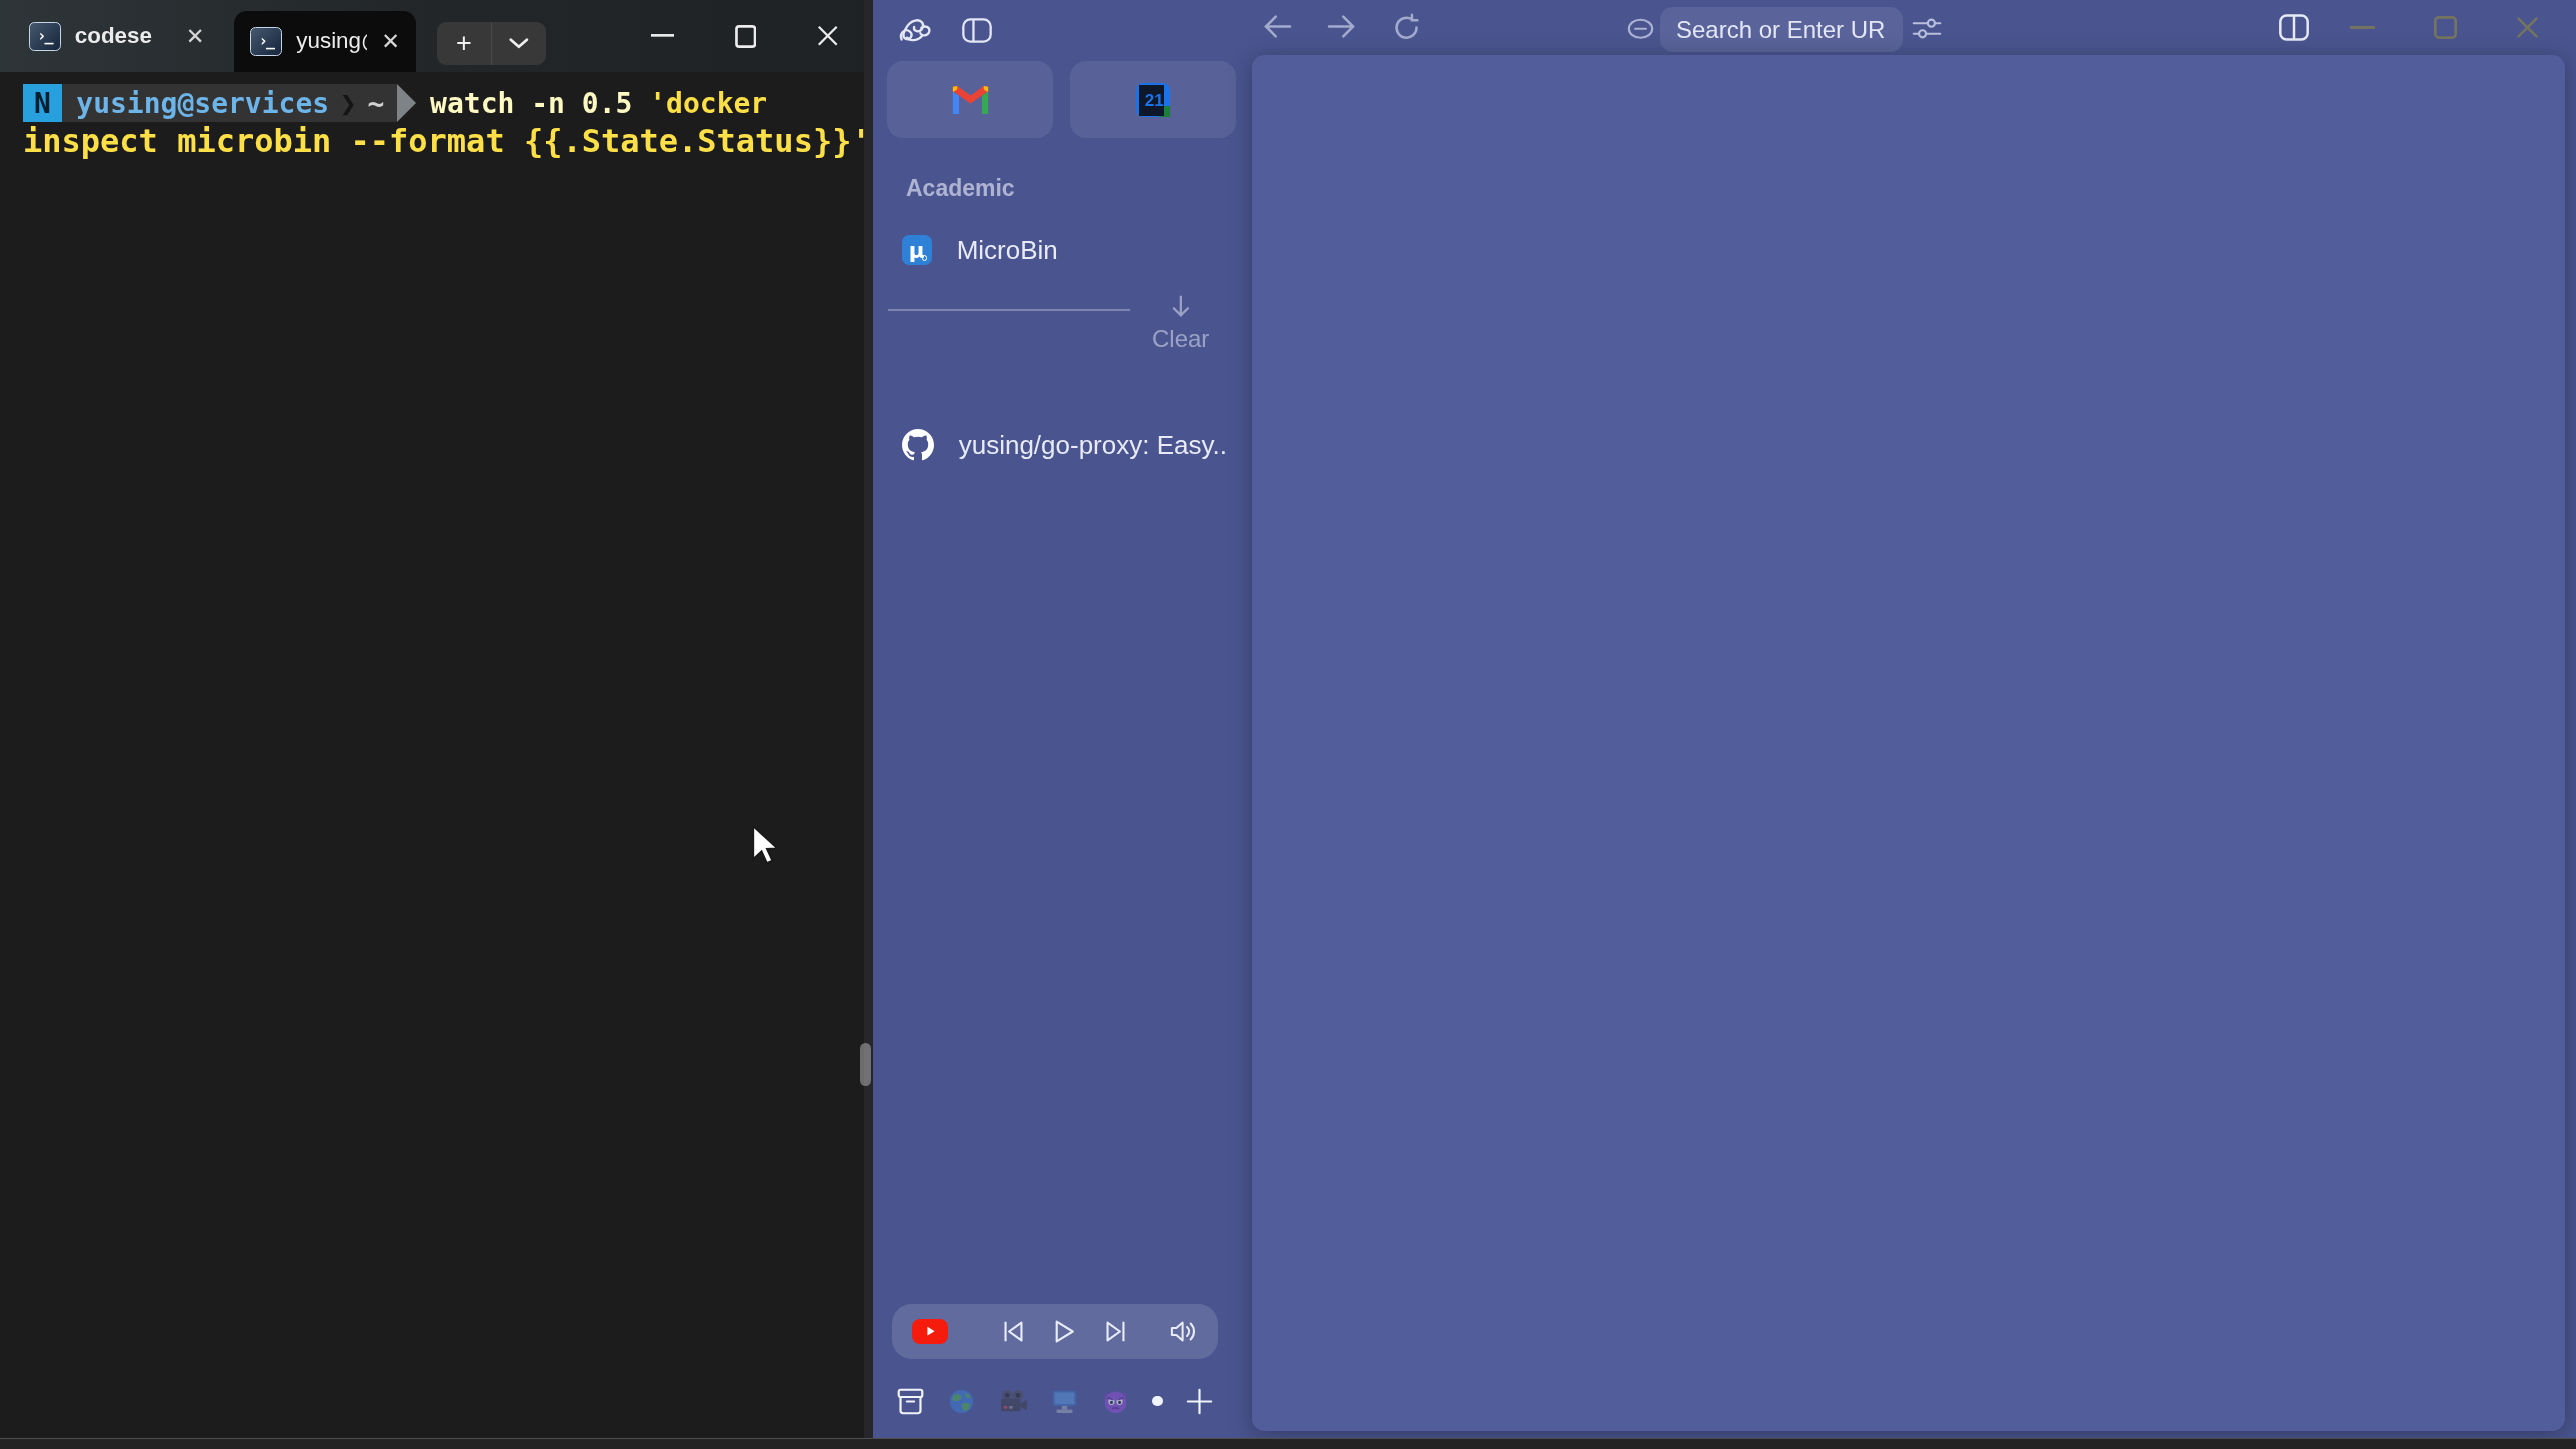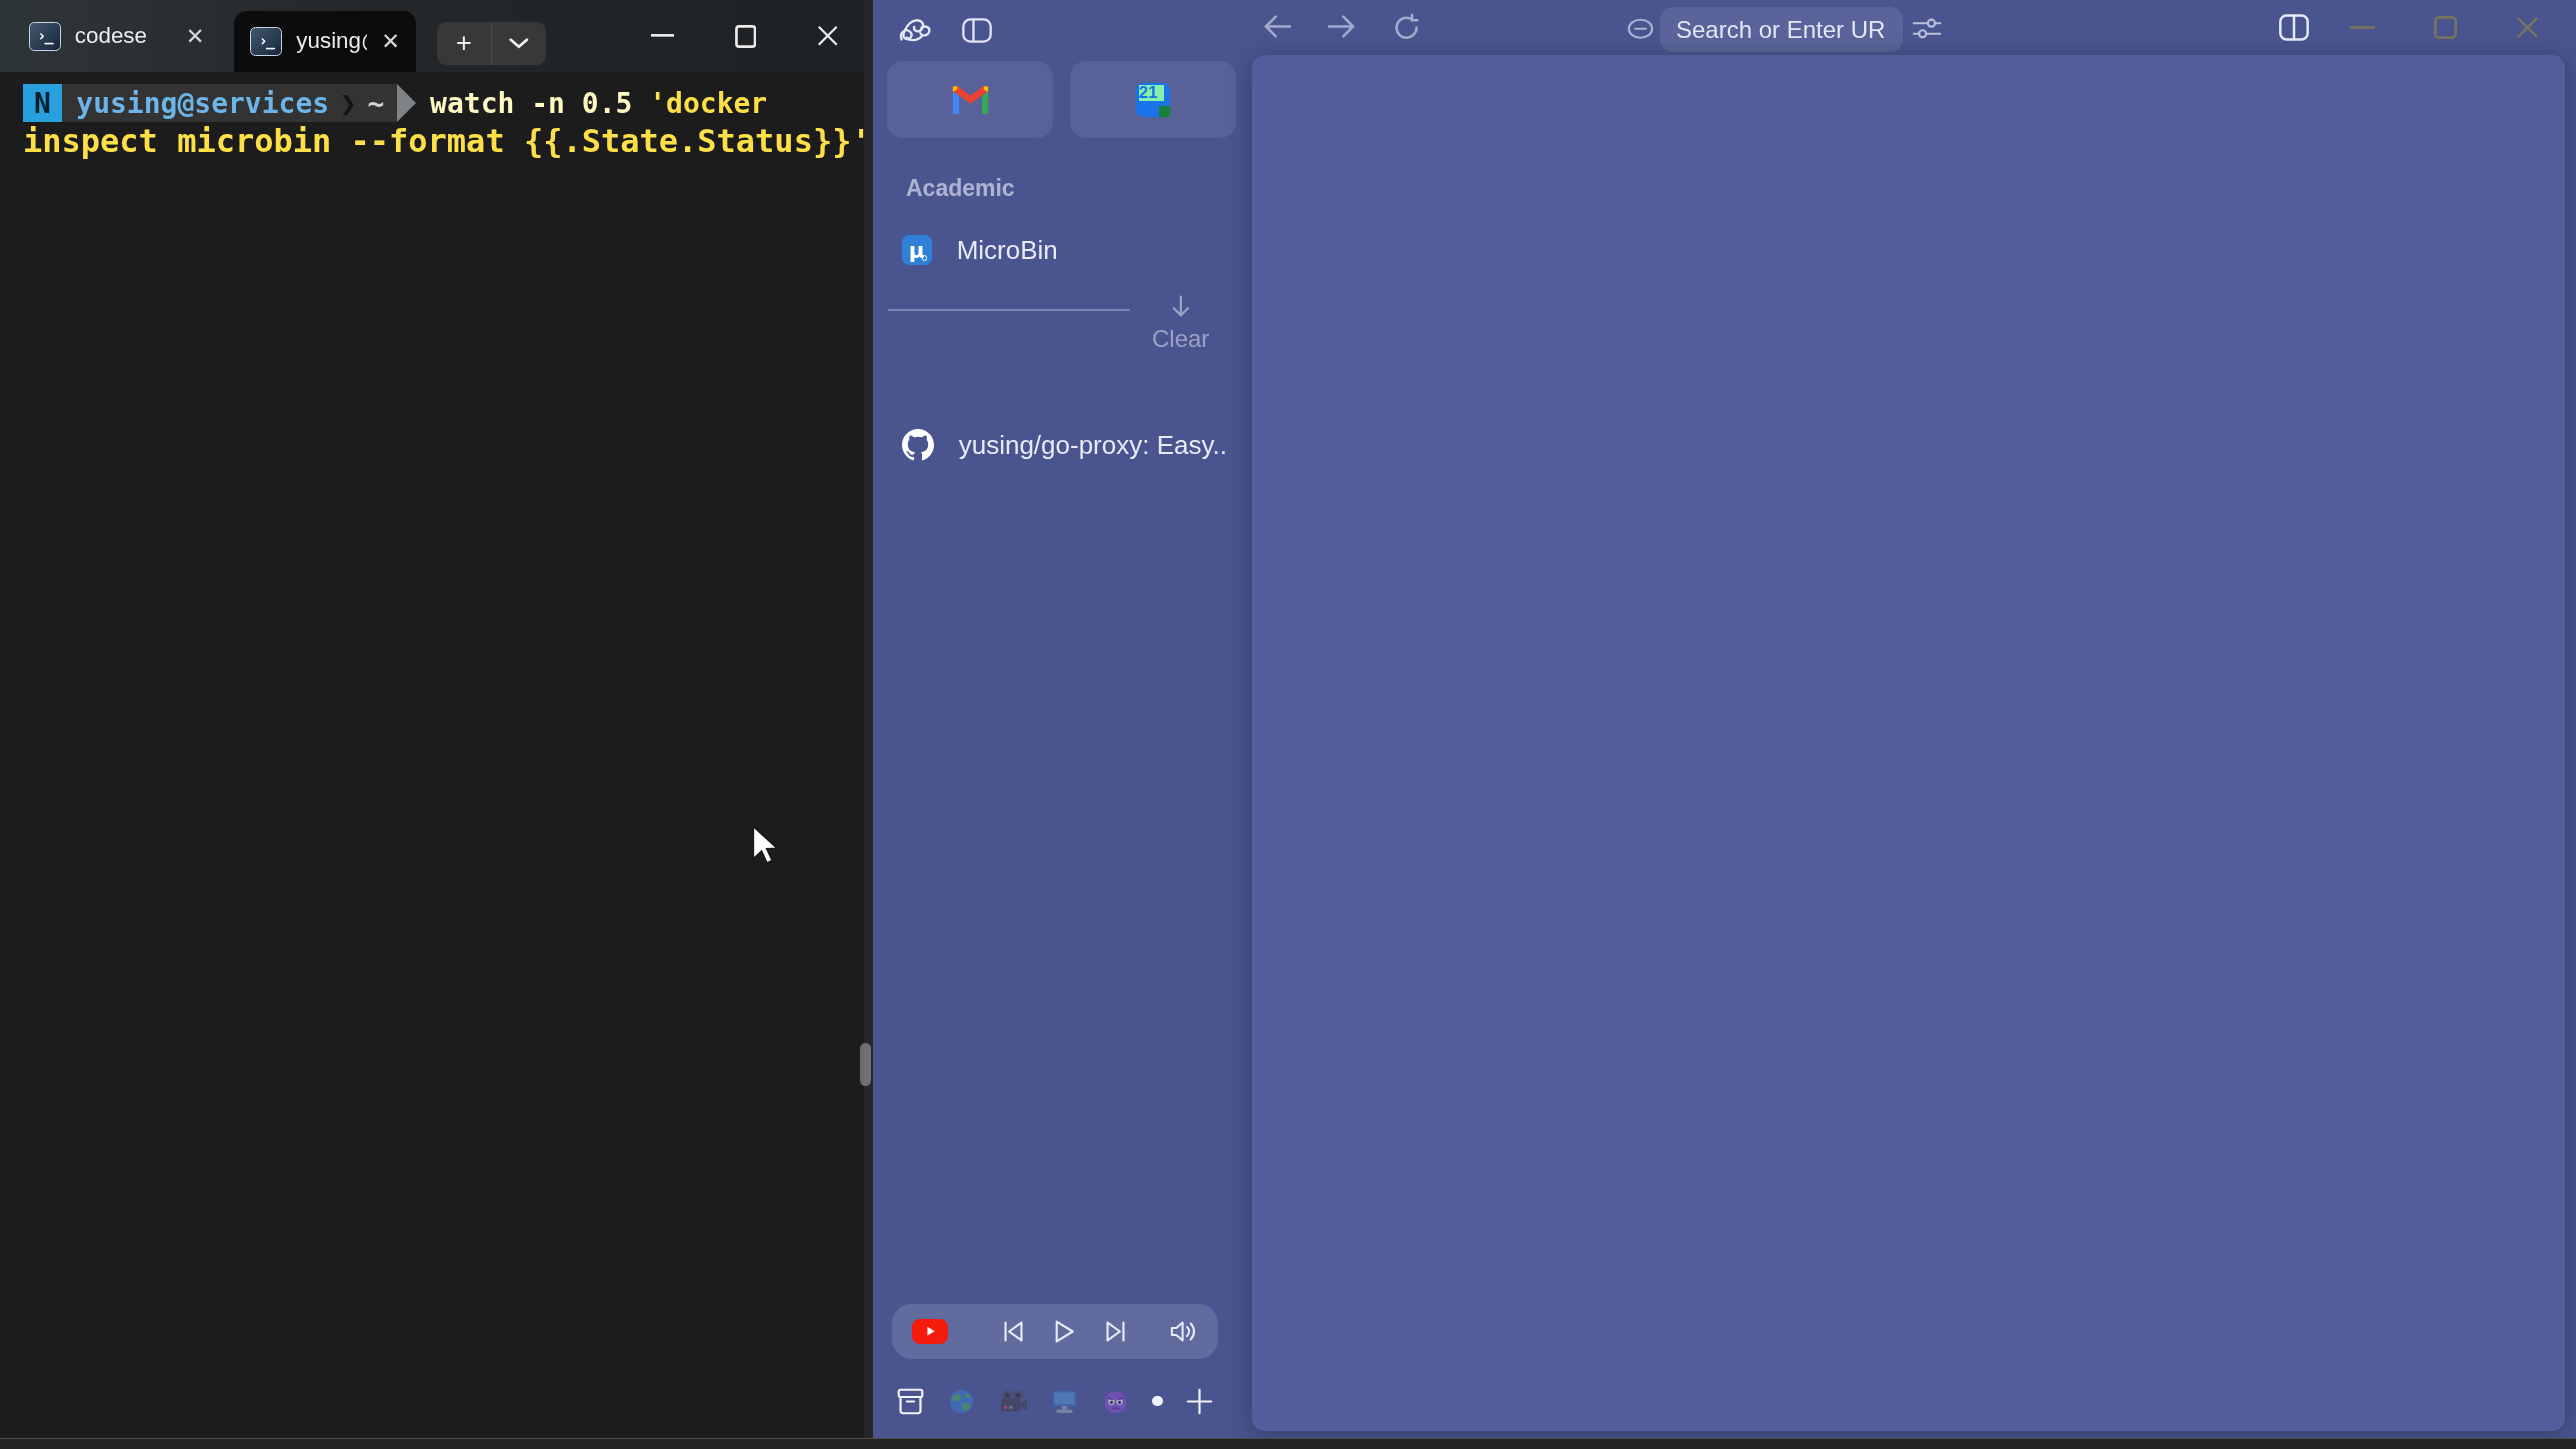--- a/index.html
+++ b/index.html
@@ -12,21 +12,21 @@
   #term-tabbar { left:0; top:0; width:869px; height:72px;
     background:linear-gradient(90deg,#2e3538 0%, #232729 45%, #1f2224 100%); }
   .term-tab { position:absolute; top:0; height:72px; display:flex; align-items:center; gap:14.3px; padding:0 16px; }
   .term-tab.inactive { left:12.5px; width:208px; }
   .term-tab.active { left:234px; width:182px; top:10.7px; height:61px; background:#0c0c0c; border-radius:12.5px 12.5px 0 0; }
   .ps-icon { width:32px; height:29px; border-radius:5.4px; flex:0 0 auto;
     background:linear-gradient(135deg,#44586e,#16263c); border:1.8px solid #c6d6e8;
     color:#fff; font-family:"DejaVu Sans Mono",monospace; font-size:15px; font-weight:bold;
     display:flex; align-items:center; justify-content:center; letter-spacing:-1.8px; }
   .term-tab-title { color:#ececec; font-size:22.4px; white-space:nowrap; overflow:hidden; max-width:86px; }
-  .term-tab.inactive .term-tab-title { max-width:98px; }
+  .term-tab.inactive .term-tab-title { max-width:98px;font-weight:bold; }
   .tab-close { color:#d6d6d6; font-size:22.4px; font-weight:300; margin-left:auto; cursor:default; }
   #newtab-group { left:437px; top:21.5px; width:109px; height:43px; background:#383838; border-radius:9px;
     display:flex; align-items:center; }
   #newtab-group .seg { flex:1; display:flex; align-items:center; justify-content:center; height:100%; color:#f0f0f0; }
   #newtab-plus { font-size:27px; font-weight:300; border-right:1.8px solid #4a4a4a; }
   .win-btn { position:absolute; top:0; height:72px; width:63px; display:flex; align-items:center; justify-content:center; color:#ececec; }
 
   
   #prompt-row1 { left:23px; top:84px; display:flex; align-items:center; height:38px;
     font-family:"DejaVu Sans Mono",monospace; font-size:28px; }
@@ -233,21 +233,21 @@
       <path d="M3 33 L10 33 L10 12 L3 7 Z" fill="#4285f4"></path>
       <path d="M36 33 L43 33 L43 7 L36 12 Z" fill="#34a853"></path>
       <path d="M3 7 L23 21 L43 7 L43 2 L38 1 L23 12 L8 1 L3 2 Z" fill="#ea4335"></path>
       <path d="M3 2 L8 1 L8 5 L3 8 Z" fill="#fbbc04"></path>
       <path d="M43 2 L38 1 L38 5 L43 8 Z" fill="#fbbc04"></path>
     </svg>
   </div>
   <div class="tile" style="left:197px;">
     <div style="width:34px;height:34px;border-radius:7.2px;background:#1a73e8;position:relative;display:flex;align-items:center;justify-content:center;">
       <div style="position:absolute;right:0;bottom:0;width:10.7px;height:10.7px;background:#188038;"></div>
-      <div style="position:absolute;left:2.7px;top:2.7px;width:25px;height:16px;background:#86efac;display:flex;align-items:center;justify-content:flex-start;">
+      <div style="position:absolute;left:2.7px;top:2.7px;width:25px;height:31px;background:#0f172a;display:flex;align-items:center;justify-content:flex-end;">
         <span style="color:#1a73e8;font-size:17px;font-weight:bold;">21</span>
       </div>
     </div>
   </div>
 
   <div id="section-label" class="abs">Academic</div>
 
   <div class="side-row" style="top:225px;">
     <span class="microbin-fav">
         <span>μ</span>

